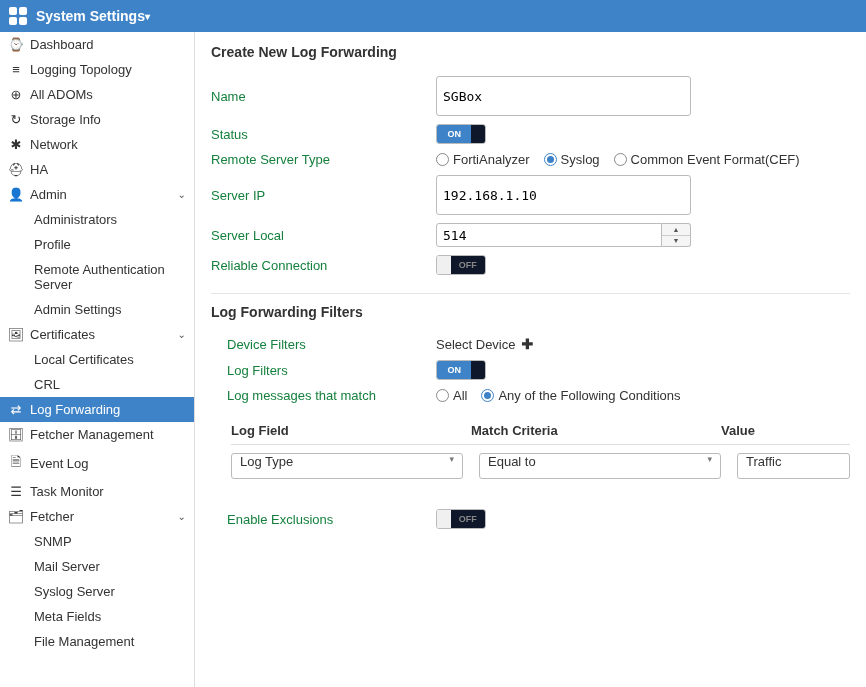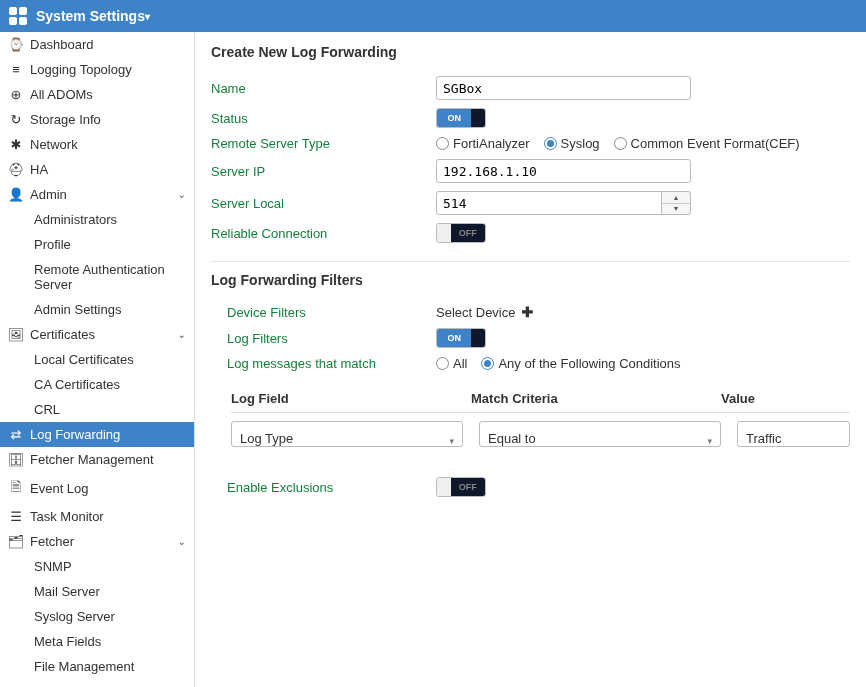--- a/index.html
+++ b/index.html
@@ -15,21 +15,21 @@
   .nav-item .icon { width: 16px; display: inline-flex; align-items: center; justify-content: center; margin-right: 6px; font-size: 13px; }
   .nav-item .caret { margin-left: auto; font-size: 10px; color: #555; }
   .nav-sub { padding-left: 30px; }
   .nav-sub .nav-item { padding-left: 4px; }
   .content { flex: 1; padding: 12px 16px; overflow: auto; }
   .section-title { font-weight: bold; font-size: 14px; color: #333; margin-bottom: 12px; }
   .form-row { display: flex; align-items: center; padding: 4px 0; font-size: 13px; }
   .form-label { width: 225px; color: #15803d; }
   .form-label.indent { padding-left: 16px; }
   .form-control { flex: 1; }
-  input.text-input { width: 255px; height: 24px; border: 1px solid #bbb; border-radius: 3px; padding: 0 6px; font-size: 13px; font-family: monospace; }
+  input.text-input { width: 255px; height: 40px; border: 1px solid #bbb; border-radius: 3px; padding: 0 6px; font-size: 13px; font-family: monospace; }
   input.num-input { width: 254px; height: 24px; border: 1px solid #bbb; border-radius: 3px 0 0 3px; padding: 0 6px; font-size: 13px; font-family: monospace; }
   .stepper { display: flex; width: 255px; }
   .stepper-btns { width: 33px; height: 24px; border: 1px solid #bbb; border-left: none; border-radius: 0 3px 3px 0; display: flex; flex-direction: column; background: #f5f5f5; }
   .stepper-btns span { flex:1; display:flex; align-items:center; justify-content:center; font-size:7px; color:#555; cursor:pointer; }
   .stepper-btns span:first-child { border-bottom:1px solid #ccc; }
   .toggle { width: 50px; height: 20px; border: 1px solid #bbb; border-radius: 3px; display: flex; overflow:hidden; font-size: 9px; font-weight:bold; }
   .toggle .on-part { background:#3e83c7; color:#fff; flex:1; display:flex; align-items:center; justify-content:center; }
   .toggle .off-part { background:#0f172a; color:#888; flex:1; display:flex; align-items:center; justify-content:center; }
   .toggle.on .off-part { flex:0.4; }
   .toggle.off .on-part { flex:0.4; background:#f0f0f0; }
@@ -40,21 +40,21 @@
   .radio-circle.unsel { border-color:#888; }
   hr.sep { border:none; border-top:1px solid #e5e5e5; margin: 14px 0 10px; }
   .device-select { display:flex; align-items:center; gap:6px; font-size:13px; cursor:pointer; }
   .plus-icon { font-weight:bold; font-size:14px; }
   .filter-table { margin-top: 10px; padding-left: 20px; }
   .filter-head { display:flex; font-weight:bold; font-size:13px; border-bottom:1px solid #ddd; padding: 6px 0; }
   .filter-row { display:flex; padding: 8px 0; gap:8px; }
   .col-field { width: 240px; }
   .col-match { width: 250px; }
   .col-value { flex:1; }
-  .dropdown { height: 26px; border:1px solid #bbb; border-radius:3px; background:#fff; display:flex; align-items:flex-end; padding:0 8px; font-size:13px; position:relative; cursor:pointer;gap:40px; }
+  .dropdown { height: 26px; border:1px solid #bbb; border-radius:3px; background:#fff; display:flex; align-items:flex-start; padding:0 8px; font-size:13px; position:relative; cursor:pointer;gap:40px; }
   .dropdown .dd-caret { margin-left:auto; font-size:9px; color:#777; }
   .col-field .dropdown, .col-match .dropdown { margin-right: 8px; }
 </style>
 </head>
 <body>
 
 <div class="header">
   <span class="header-logo">
     <svg width="18" height="18" viewBox="0 0 18 18">
         <g fill="#fff">
@@ -122,23 +122,20 @@
     <div class="nav-item">
       <span class="icon">🖼</span>
       <span>Certificates</span>
       <span class="caret">⌄</span>
     </div>
     <div class="nav-sub">
       <div class="nav-item">
           <span>Local Certificates</span>
         </div>
       <div class="nav-item">
-          <span>CA Certificates</span>
-        </div>
-      <div class="nav-item">
           <span>CRL</span>
         </div>
     </div>
 
     <div class="nav-item active">
       <span class="icon">⇄</span>
       <span>Log Forwarding</span>
     </div>
 
     <div class="nav-item">

